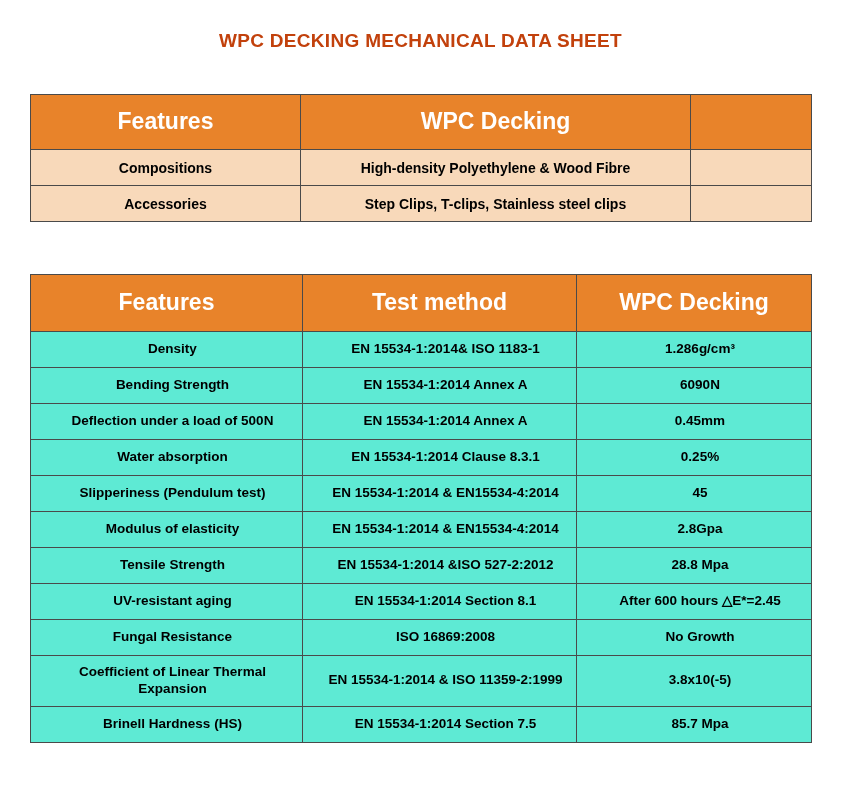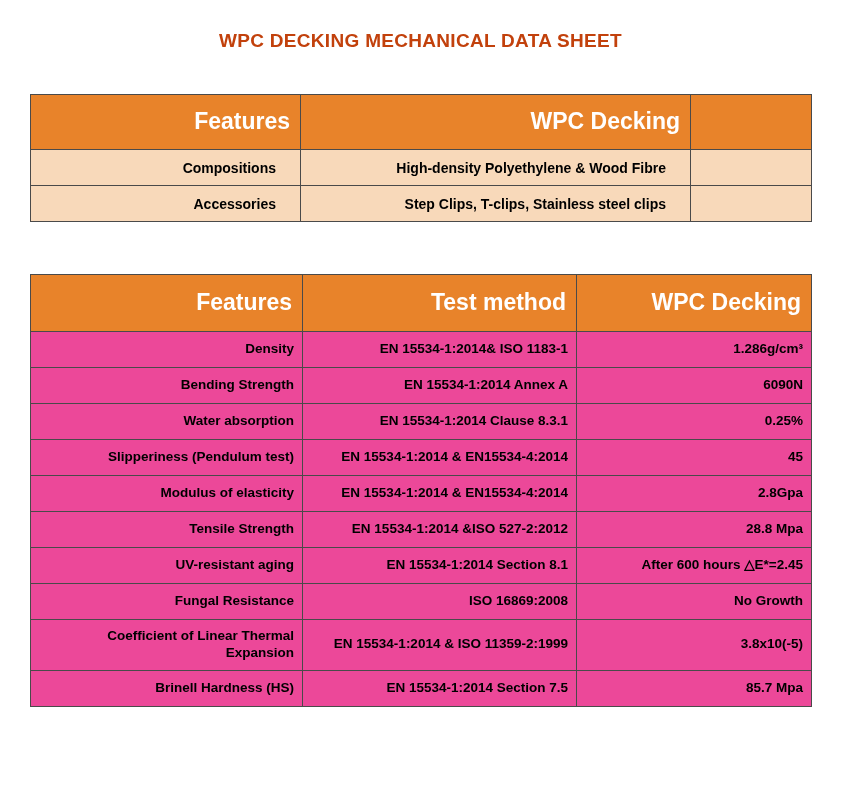--- a/index.html
+++ b/index.html
@@ -32,21 +32,21 @@
   .table-wrap {
     margin: 0 30px;
   }
   table {
     border-collapse: collapse;
     width: 100%;
     table-layout: fixed;
   }
   table td, table th {
     border: 1px solid #4a4a4a;
-    text-align: right;
+    text-align: center;
     vertical-align: middle;
   }
   
   .t1 {
     margin-top: 42px;
   }
   .t1 .hdr td {
     background: #e8832a;
     color: #ffffff;
     font-size: 23px;
@@ -71,21 +71,21 @@
   }
   .t2 .hdr td {
     background: #e8832a;
     color: #ffffff;
     font-size: 23px;
     font-weight: bold;
     padding: 8px 10px 10px 10px;
     height: 38px;
   }
   .t2 .row td {
-    background: #ec4899;
+    background: #5eead4;
     font-size: 13.5px;
     font-weight: bold;
     padding: 8px 8px 8px 20px;
     height: 19px;
     line-height: 1.25;
   }
   .t2 col.c1 { width: 272px; }
   .t2 col.c2 { width: 274px; }
   .t2 col.c3 { width: 235px; }
 </style>
@@ -140,20 +140,25 @@
           <td>Density</td>
           <td>EN 15534-1:2014&amp; ISO 1183-1</td>
           <td>1.286g/cm³</td>
         </tr>
         <tr class="row">
           <td>Bending Strength</td>
           <td>EN 15534-1:2014 Annex A</td>
           <td>6090N</td>
         </tr>
         <tr class="row">
+          <td>Deflection under a load of 500N</td>
+          <td>EN 15534-1:2014 Annex A</td>
+          <td>0.45mm</td>
+        </tr>
+        <tr class="row">
           <td>Water absorption</td>
           <td>EN 15534-1:2014 Clause 8.3.1</td>
           <td>0.25%</td>
         </tr>
         <tr class="row">
           <td>Slipperiness (Pendulum test)</td>
           <td>EN 15534-1:2014 &amp; EN15534-4:2014</td>
           <td>45</td>
         </tr>
         <tr class="row">

